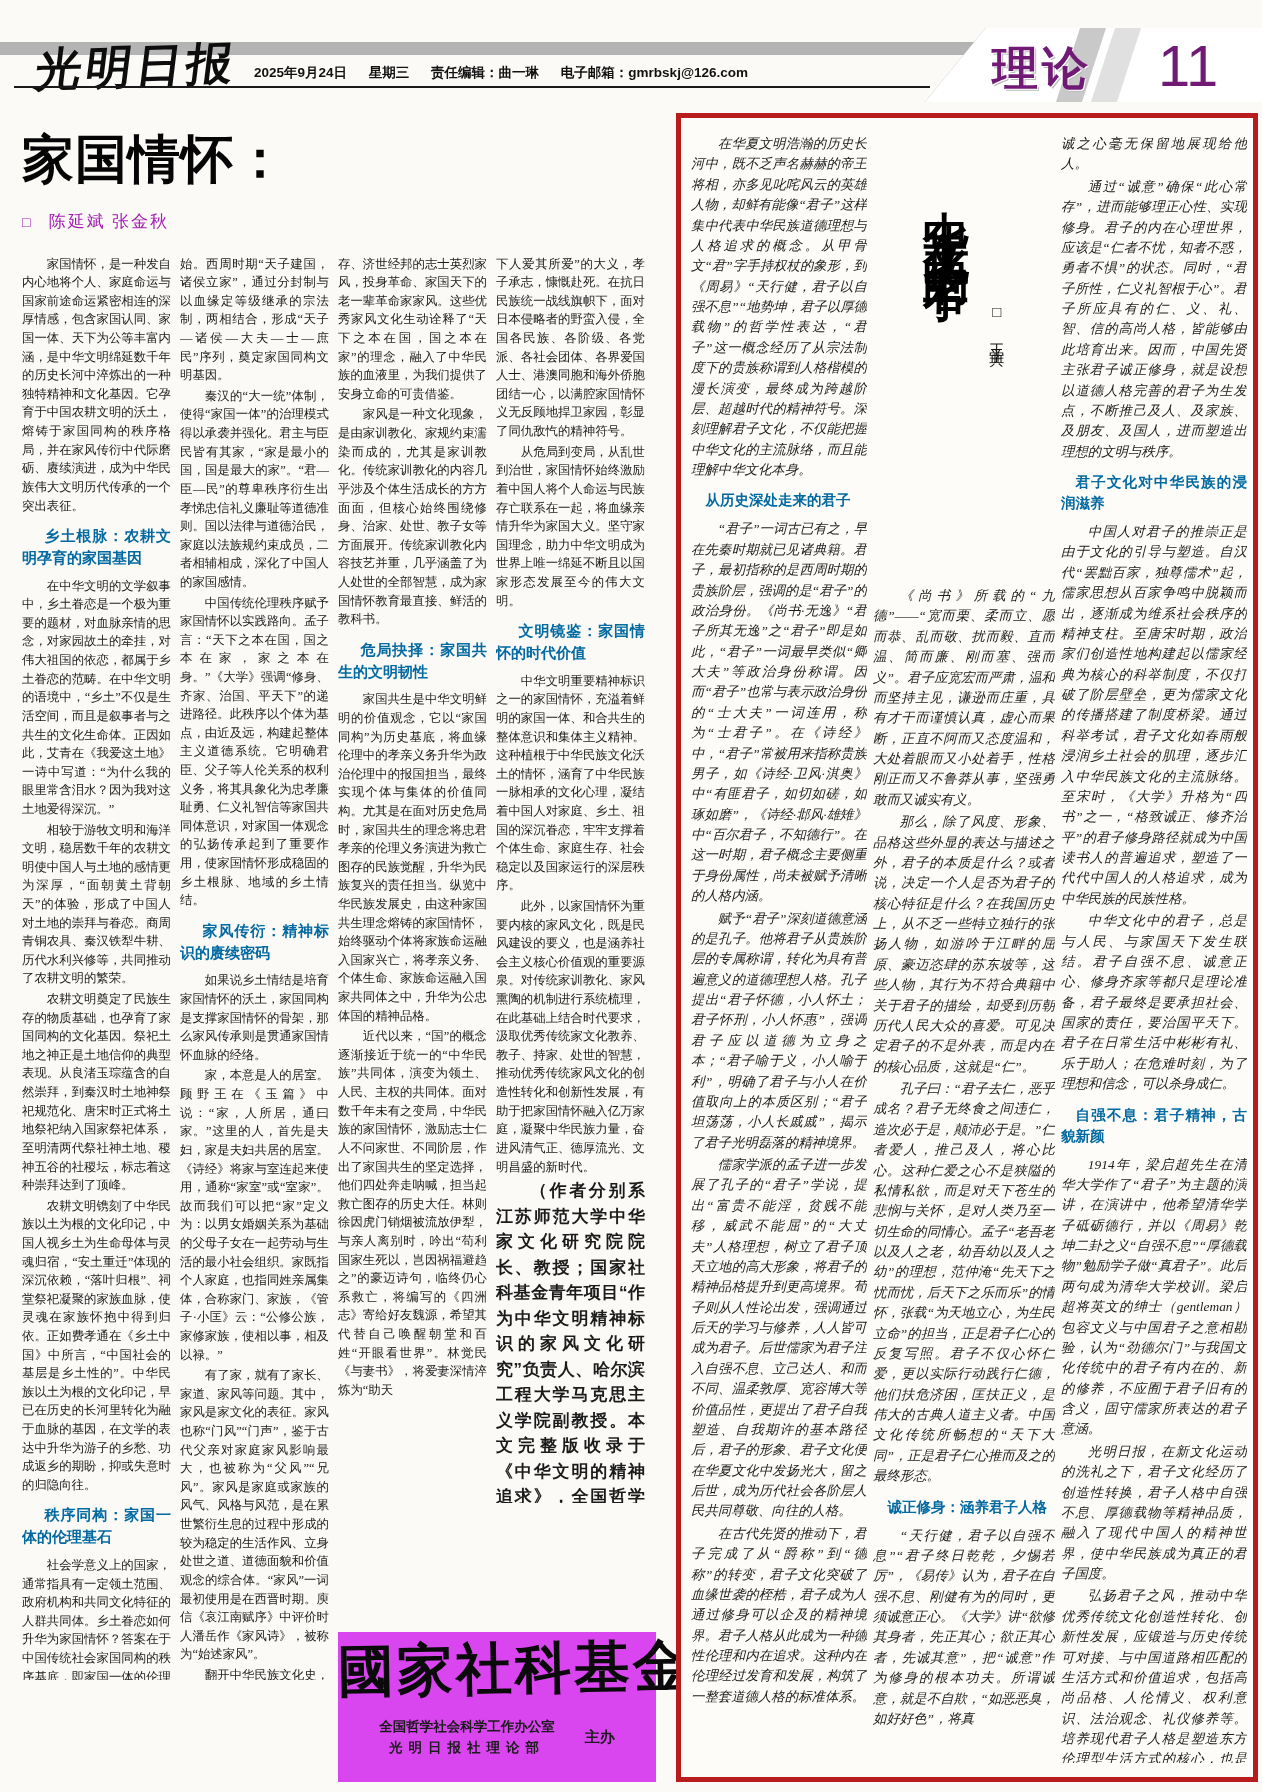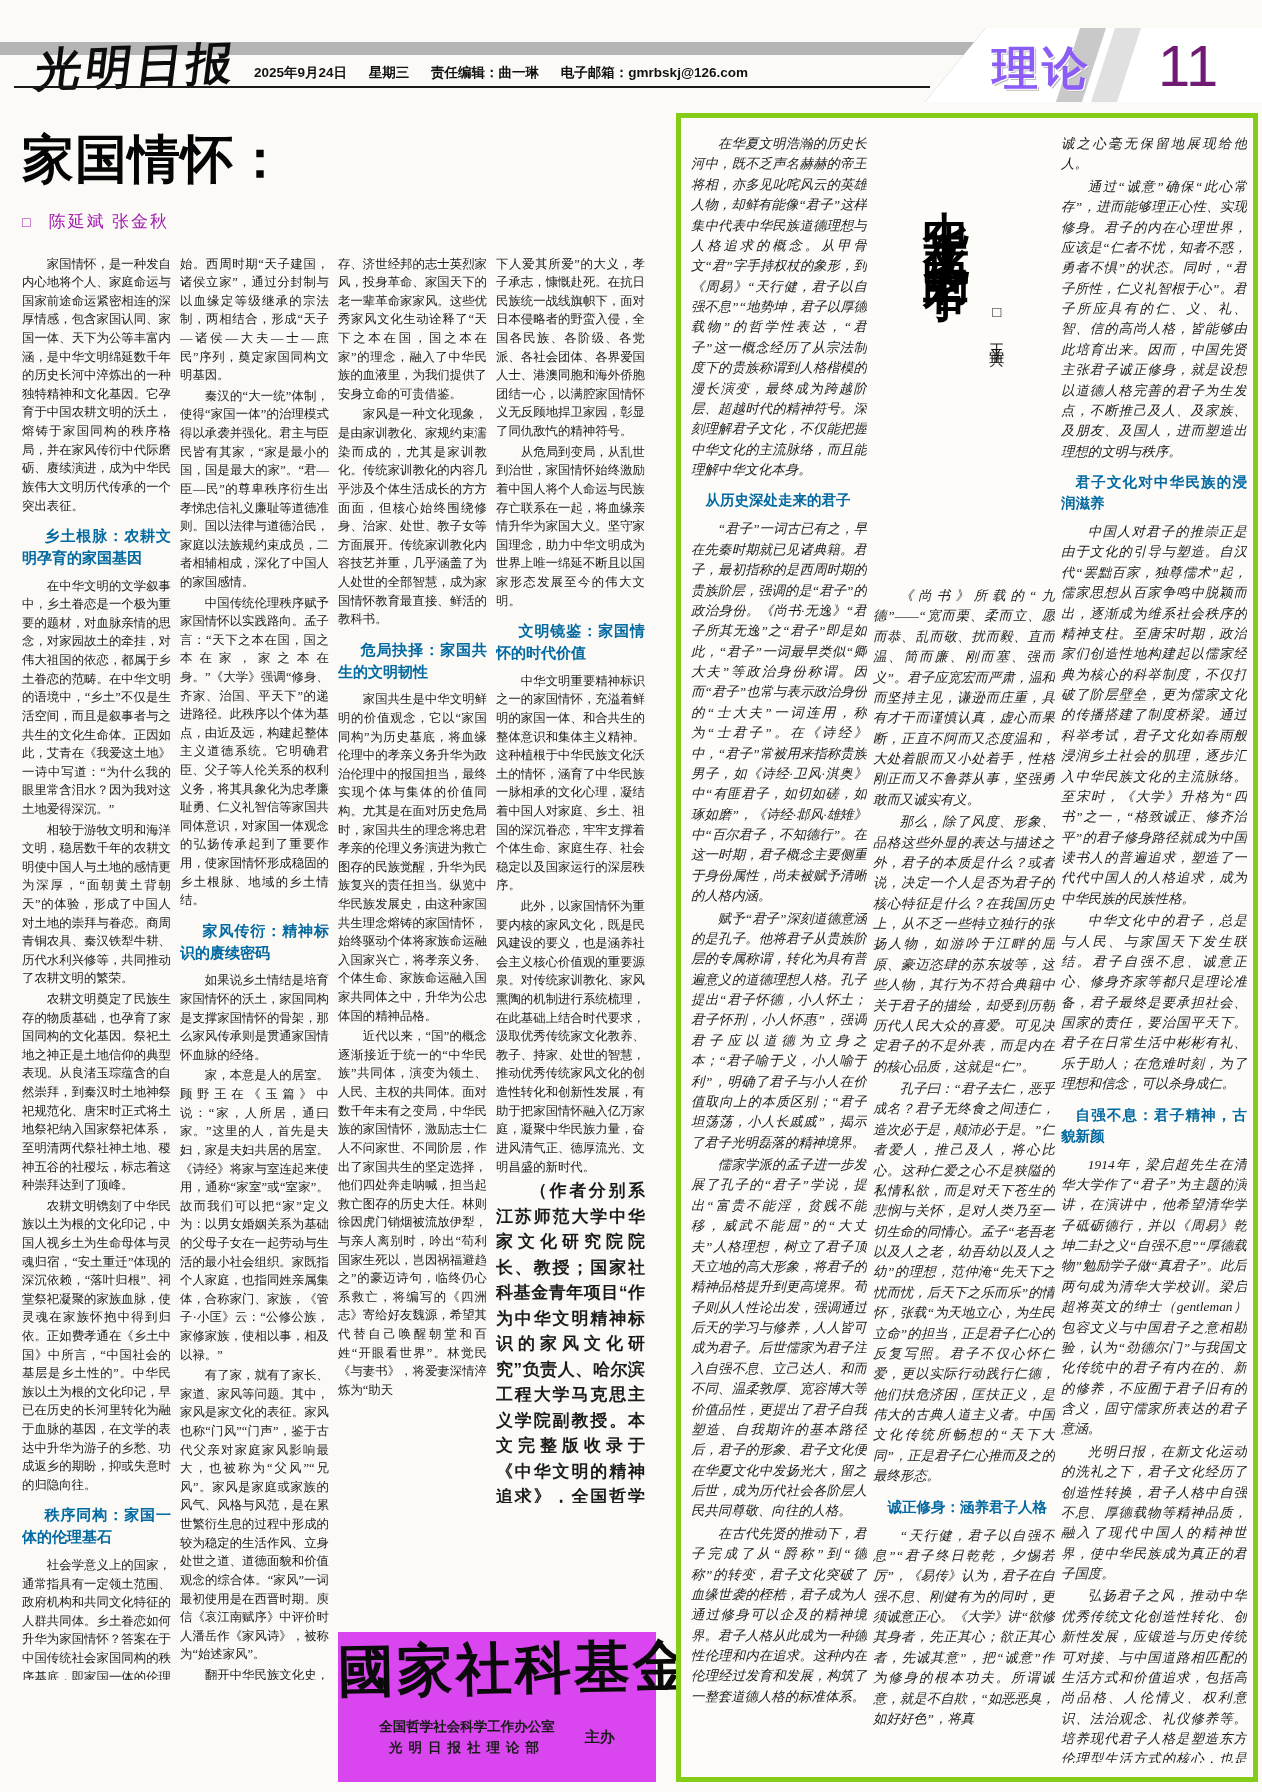--- a/index.html
+++ b/index.html
@@ -13,21 +13,21 @@
         font-family:"Liberation Sans","DejaVu Sans",sans-serif;color:#111;white-space:nowrap;}
   .dateline span{margin-right:18px;}
   .mast-rule{position:absolute;left:14px;top:86px;width:916px;height:2px;background:#1a1a1a;}
   .section-banner{position:absolute;left:925px;top:28px;width:337px;height:74px;background:#fff;
         clip-path:polygon(0 100%,18% 0,100% 0,100% 100%);}
   .banner-edge{position:absolute;left:925px;top:28px;width:337px;height:74px;
         clip-path:polygon(0 100%,18% 0,20% 0,2% 100%);background:#9a9a9a;}
   .stripe{position:absolute;top:28px;height:74px;width:26px;transform:skewX(-18deg);}
   .stripe.s1{left:1068px;background:#c9c9c9;}
   .stripe.s2{left:1103px;background:#e0e0e0;}
-  .section-label{position:absolute;left:992px;top:38px;font-size:46px;font-weight:bold;color:#8b5cf6;
+  .section-label{position:absolute;left:992px;top:38px;font-size:46px;font-weight:bold;color:#701a75;
         letter-spacing:4px;font-family:"Liberation Sans","DejaVu Sans",sans-serif;
         text-shadow:1px 1px 0 #fff,2px 2px 0 #bbb;}
   .page-num{position:absolute;left:1158px;top:32px;font-size:58px;color:#701a75;
         font-family:"Liberation Sans","DejaVu Sans",sans-serif;}
   
   .left-article{position:absolute;left:22px;top:126px;width:640px;}
   .headline{margin:0;font-size:52px;line-height:1.3;font-weight:bold;color:#050505;letter-spacing:1px;}
   .byline{margin-top:16px;font-size:17px;letter-spacing:2px;color:#a21caf;}
   .byline .sq{font-size:14px;margin-right:10px;}
   .cols{display:flex;gap:9px;margin-top:22px;}
@@ -44,21 +44,21 @@
   .fund-block{position:absolute;left:338px;top:1632px;width:318px;height:150px;background:#d946ef;
         text-align:center;}
   .fund-logo{font-size:56px;font-weight:bold;letter-spacing:3px;color:#0a0a0a;white-space:nowrap;
         transform:rotate(-1deg);}
   .fund-org{display:flex;justify-content:center;align-items:center;gap:30px;margin-top:10px;}
   .org-lines{font-size:13.5px;font-weight:bold;font-family:"Liberation Sans","DejaVu Sans",sans-serif;}
   .org-lines .l2{letter-spacing:6px;margin-top:3px;}
   .org-suffix{font-size:15px;font-weight:bold;font-family:"Liberation Sans","DejaVu Sans",sans-serif;}
   
   .right-article{position:absolute;left:676px;top:113px;width:582px;height:1669px;
-        border:5px solid #84cc16;background:#fdfcf9;box-sizing:border-box;
+        border:5px solid #b91c1c;background:#fdfcf9;box-sizing:border-box;
         display:flex;gap:6px;padding:16px 3px 14px 10px;}
   .r-col{font-size:13.4px;line-height:1.52;text-align:justify;overflow:hidden;font-style:italic;}
   .r-col h3.col-head,.r-col p.note{font-style:normal;}
   .r1{width:176px;} .r2{width:182px;} .r3{width:186px;}
   .r-col h3.col-head{font-size:14.5px;text-indent:1em;}
   p.intro{text-indent:2em;}
   .title-block{height:452px;display:flex;justify-content:center;align-items:flex-start;gap:14px;
         font-style:normal;padding-top:40px;box-sizing:border-box;}
   .v-title{writing-mode:vertical-rl;font-size:46px;font-weight:bold;color:#000;letter-spacing:10px;
         line-height:1.1;}

